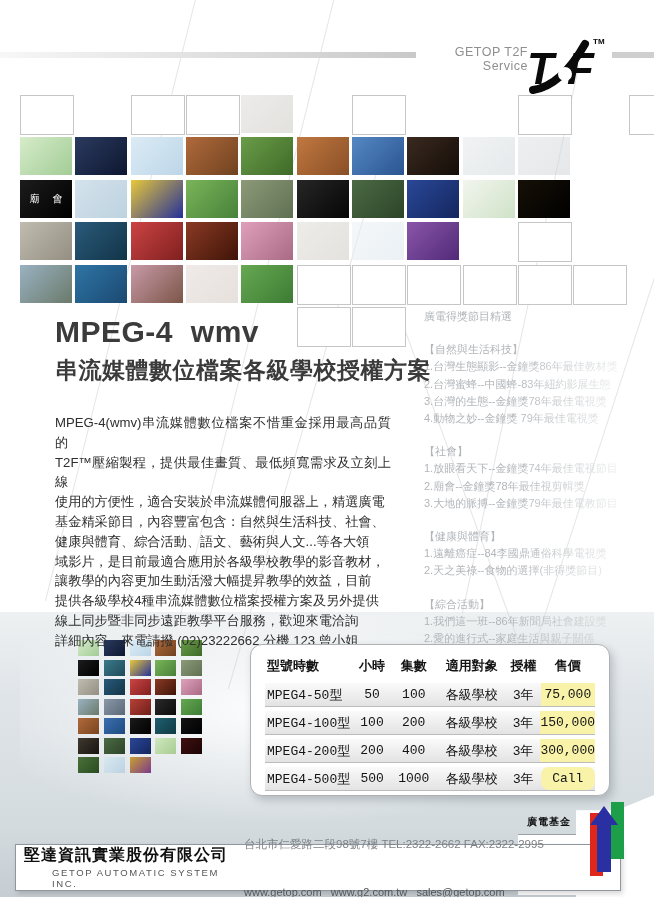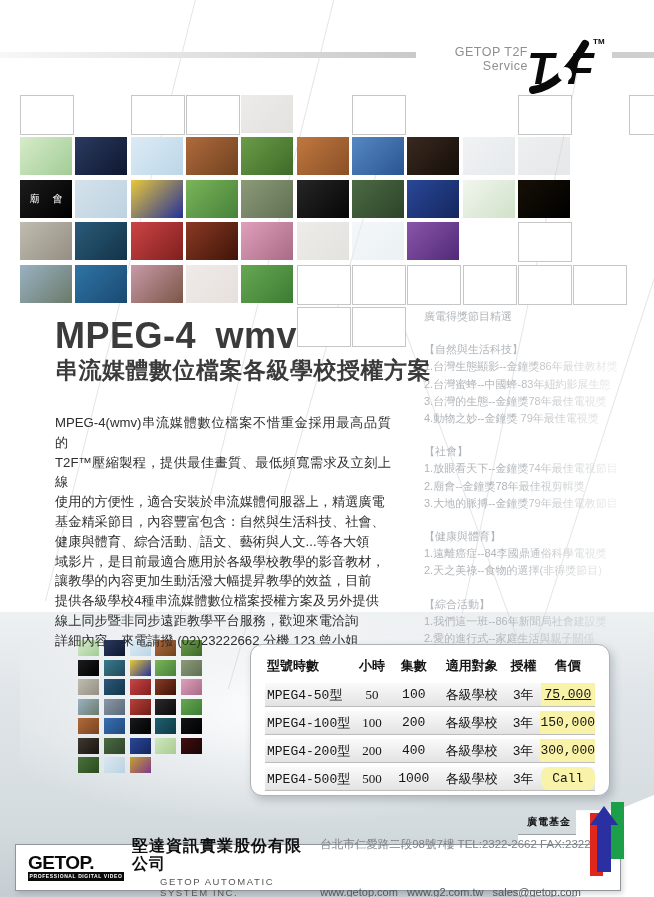--- a/index.html
+++ b/index.html
@@ -16,21 +16,21 @@
           font-size:12.5px;color:#8f8f8f;letter-spacing:.5px;z-index:3;}
   .svc-zh{position:absolute;left:404px;top:61px;width:124px;text-align:right;
           font-size:13px;font-weight:bold;color:#151515;letter-spacing:1.5px;z-index:3;}
   .t2f-logo{position:absolute;left:527px;top:34px;width:80px;height:64px;z-index:3;}
   
   .gcell{position:absolute;width:52px;height:38px;z-index:2;display:flex;align-items:center;justify-content:center;}
   .gcell.box{background:#fff;border:1px solid #c6c6c6;}
   .gcell.faded{opacity:.5;}
   .gcell span{color:#fff;font-size:10px;letter-spacing:5px;padding-left:5px;}
   
-  .title1{position:absolute;left:55px;top:315px;font-size:36px;font-weight:bold;color:#3b3b3b;
+  .title1{position:absolute;left:55px;top:315px;font-size:30px;font-weight:bold;color:#3b3b3b;
           word-spacing:9px;letter-spacing:.5px;z-index:4;}
   .title2{position:absolute;left:55px;top:355px;font-size:23px;font-weight:bold;color:#3b3b3b;
           letter-spacing:.5px;z-index:4;}
   .body-text{position:absolute;left:55px;top:397px;width:336px;font-size:13.2px;line-height:19.8px;
              color:#2e2e2e;text-align:justify;white-space:pre-line;z-index:4;margin-top:16px;}
   
   .sidebar{position:absolute;left:424px;top:308px;width:236px;font-size:11px;line-height:17.2px;
            color:#b2b6ba;z-index:2;
            -webkit-mask-image:linear-gradient(to right,#000 0%,#000 35%,rgba(0,0,0,.12) 88%,rgba(0,0,0,.05) 100%);
            mask-image:linear-gradient(to right,#000 0%,#000 35%,rgba(0,0,0,.12) 88%,rgba(0,0,0,.05) 100%);}
@@ -46,21 +46,21 @@
   .mcell{position:absolute;width:21px;height:16px;z-index:2;}
   
   .price-panel{position:absolute;left:250px;top:644px;width:360px;height:152px;background:#fff;
                border:1px solid #aeb2b5;border-radius:12px;box-shadow:3px 4px 8px rgba(70,80,90,.28);
                z-index:5;padding:11px 0 0 14px;box-sizing:border-box;}
   .p-row{display:flex;align-items:center;height:23px;margin:0 14px 4px 0;}
   .p-head{height:20px;margin-bottom:7px;}
   .p-body .p-row{background:linear-gradient(180deg,#fafafa,#e3e3e3);border-bottom:1px solid #bcbcbc;}
   .pc{display:block;font-size:13px;color:#141414;}
   .c0{width:96px;text-align:left;padding-left:2px;font-family:"Liberation Mono","DejaVu Sans Mono",monospace;}
-  .c1{width:40px;text-align:center;font-family:Liberation Serif, serif;}
+  .c1{width:40px;text-align:center;font-family:Liberation Mono, monospace;}
   .c2{width:52px;text-align:center;font-family:"Liberation Mono","DejaVu Sans Mono",monospace;}
   .c3{width:76px;text-align:center;}
   .c4{width:38px;text-align:center;}
   .c5{width:60px;text-align:center;font-family:"Liberation Mono","DejaVu Sans Mono",monospace;}
   .p-head .pc{font-weight:bold;font-family:"Liberation Sans","DejaVu Sans",sans-serif;}
   .price-hl{background:#f9f3a9;height:23px;line-height:23px;}
   
   .plate{position:absolute;background:#fff;z-index:3;}
   .plate-badge{left:518px;top:834px;width:136px;height:60px;border-top:1.5px solid #9aa0a5;}
   .plate-logo{left:576px;top:795px;width:78px;height:102px;
@@ -249,21 +249,21 @@
         <span class="pc c4">授權</span>
         <span class="pc c5">售價</span>
       </div>
     <div class="p-body" id="price-rows">
         <div class="p-row">
           <span class="pc c0">MPEG4-50型</span>
           <span class="pc c1">50</span>
           <span class="pc c2">100</span>
           <span class="pc c3">各級學校</span>
           <span class="pc c4">3年</span>
-          <span class="pc c5 price-hl" style="background: rgb(249, 243, 169); text-decoration: underline;">75,000</span>
+          <span class="pc c5 price-hl" style="background: rgb(249, 243, 169);">75,000</span>
         </div>
         <div class="p-row">
           <span class="pc c0">MPEG4-100型</span>
           <span class="pc c1">100</span>
           <span class="pc c2">200</span>
           <span class="pc c3">各級學校</span>
           <span class="pc c4">3年</span>
           <span class="pc c5 price-hl" style="background: rgb(249, 243, 169);">150,000</span>
         </div>
         <div class="p-row">
@@ -283,24 +283,20 @@
           <span class="pc c5 price-hl" style="background: rgb(249, 243, 169); border-radius: 8px;">Call</span>
         </div>
       </div>
   </div>
 
   <div class="plate plate-badge"></div>
   <div class="plate plate-logo"></div>
   <div class="badge">廣電基金</div>
 
   <div class="footer-bar">
-    <div class="getop-block">
-      <div class="getop-word">GETOP.</div>
-      <div class="getop-bar">PROFESSIONAL DIGITAL VIDEO</div>
-    </div>
     <div class="company">
       <div class="company-zh">堅達資訊實業股份有限公司</div>
       <div class="company-en">GETOP AUTOMATIC SYSTEM INC.</div>
     </div>
     <div class="addr">
       <div class="addr-1">台北市仁愛路二段98號7樓 TEL:2322-2662 FAX:2322-2995</div>
       <div class="addr-2">www.getop.com   www.g2.com.tw   sales@getop.com</div>
     </div>
   </div>
 

